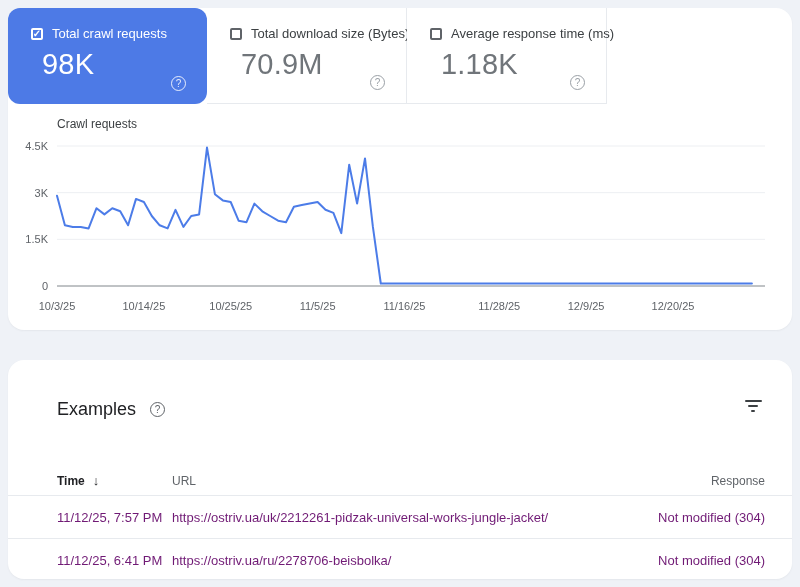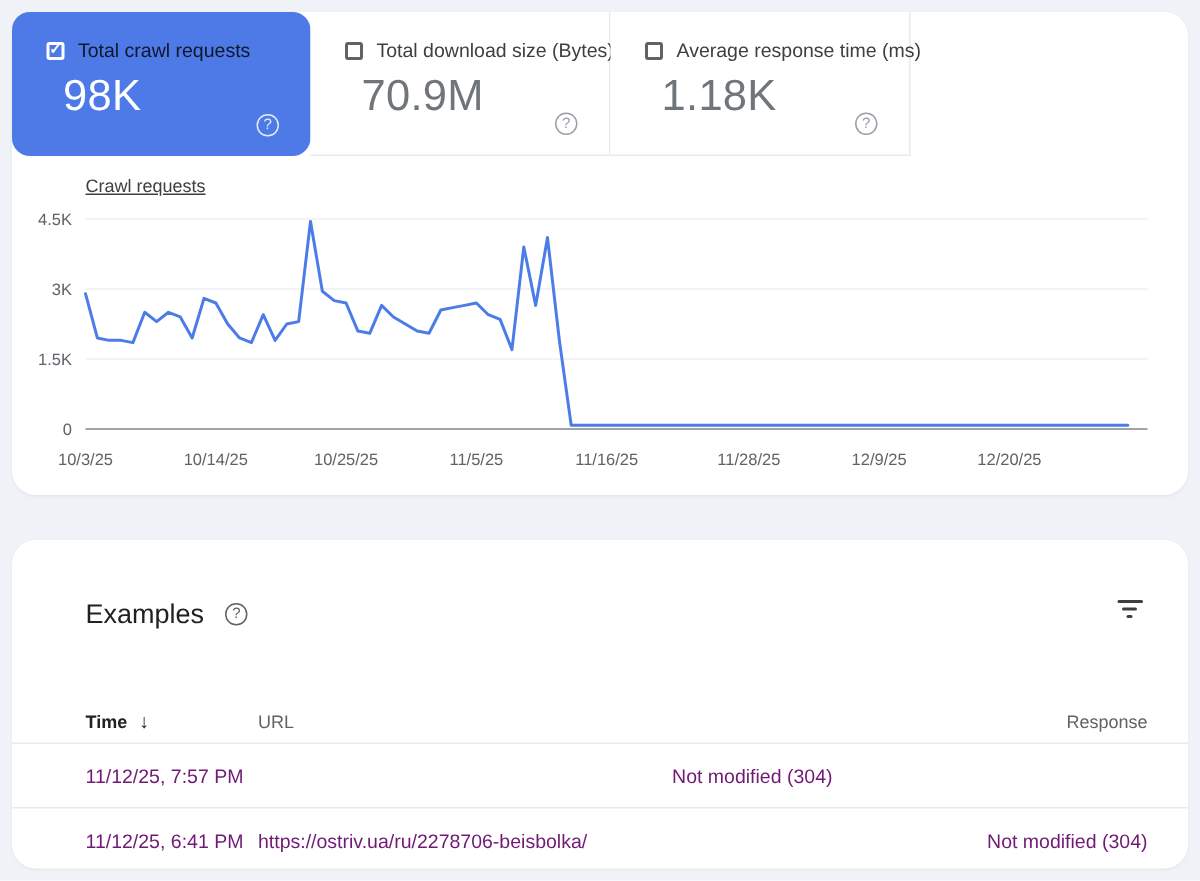--- a/index.html
+++ b/index.html
@@ -45,39 +45,39 @@
   .checkbox {
     width:12px; height:12px;
     border:2px solid #5f6368;
     border-radius:2px;
     flex:0 0 auto;
     display:flex; align-items:center; justify-content:center;
     font-size:10px; font-weight:bold; line-height:1;
   }
   .tile.selected .checkbox { border-color:#fff; color:#fff; }
   .tile-label { font-size:13px; color:#3c4043; white-space:nowrap; }
-  .tile.selected .tile-label { color:#0f172a; }
+  .tile.selected .tile-label { color:#ffffff; }
   .tile-value { margin-top:7px; margin-left:11px; font-size:29px; font-weight:400; color:#70757a; letter-spacing:0.2px; }
   .tile.selected .tile-value { color:#fff; }
   .help-badge {
     position:absolute;
     width:15px; height:15px;
     border:1px solid #9aa0a6;
     border-radius:50%;
     color:#9aa0a6;
     font-size:10px;
     display:flex; align-items:center; justify-content:center;
     right:21px; bottom:13px;
     cursor:pointer;
   }
   .tile.selected .help-badge { border-color:rgba(255,255,255,0.85); color:rgba(255,255,255,0.85); }
 
   
   .chart-section { position:relative; height:225px; }
-  .chart-title { position:absolute; left:49px; top:13px; font-size:12px; color:#3c4043;text-decoration:underline; }
+  .chart-title { position:absolute; left:49px; top:13px; font-size:12px; color:#3c4043; }
   #chart-svg { position:absolute; left:0; top:0; width:784px; height:225px; }
   #chart-svg text.tick { font-family:"Liberation Sans", sans-serif; font-size:11px; fill:#5f6368; }
 
   
   .examples-header { position:relative; padding:39px 0 0 49px; display:flex; align-items:center; }
   .examples-title { font-size:18px; color:#202124; }
   .examples-help {
     margin-left:14px;
     width:15px; height:15px;
     border:1px solid #5f6368;
@@ -194,20 +194,21 @@
       <span class="col-time-head">
         <span>Time</span>
         <span class="sort-arrow">↓</span>
       </span>
       <span class="col-url-head">URL</span>
       <span class="col-resp-head">Response</span>
     </div>
 
     <div class="ex-row body">
       <span class="cell">11/12/25, 7:57 PM</span>
+      <span class="cell">https://ostriv.ua/uk/2212261-pidzak-universal-works-jungle-jacket/</span>
       <span class="cell resp">Not modified (304)</span>
     </div>
 
     <div class="ex-row body">
       <span class="cell">11/12/25, 6:41 PM</span>
       <span class="cell">https://ostriv.ua/ru/2278706-beisbolka/</span>
       <span class="cell resp">Not modified (304)</span>
     </div>
 
   </div>

